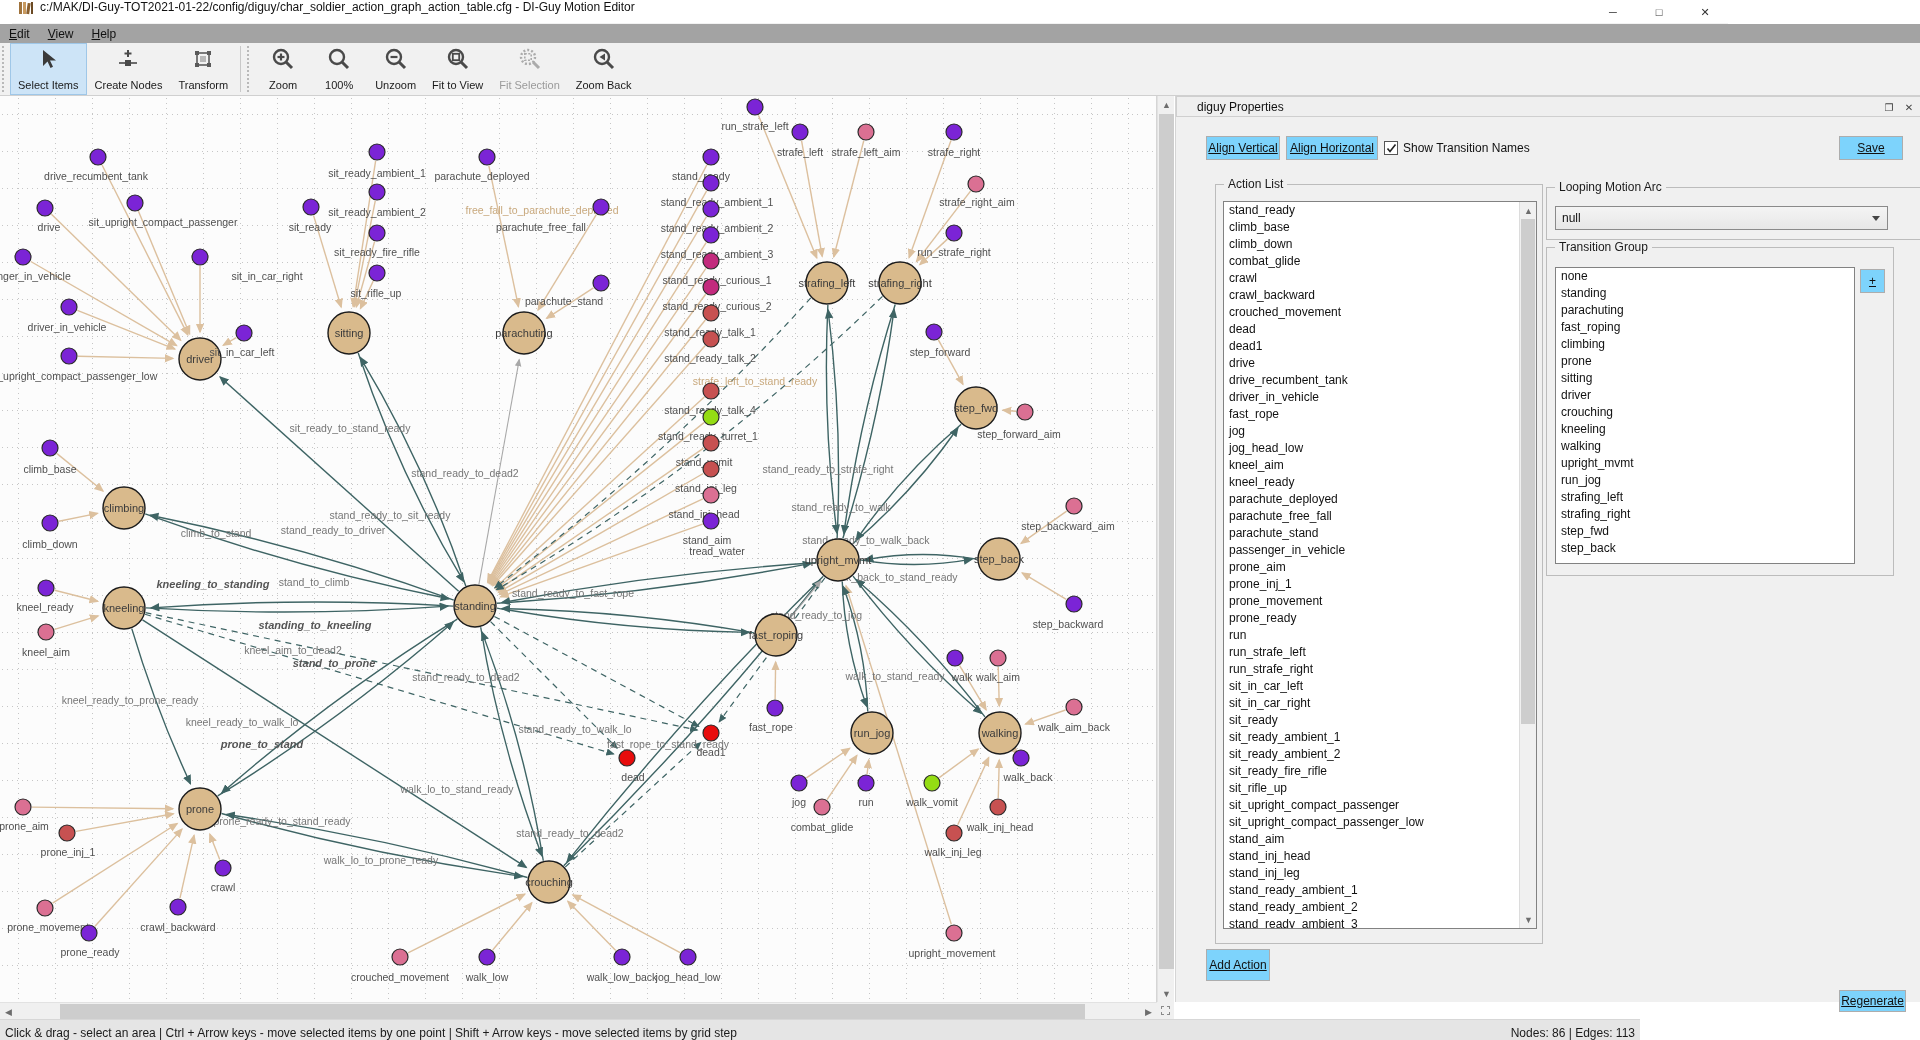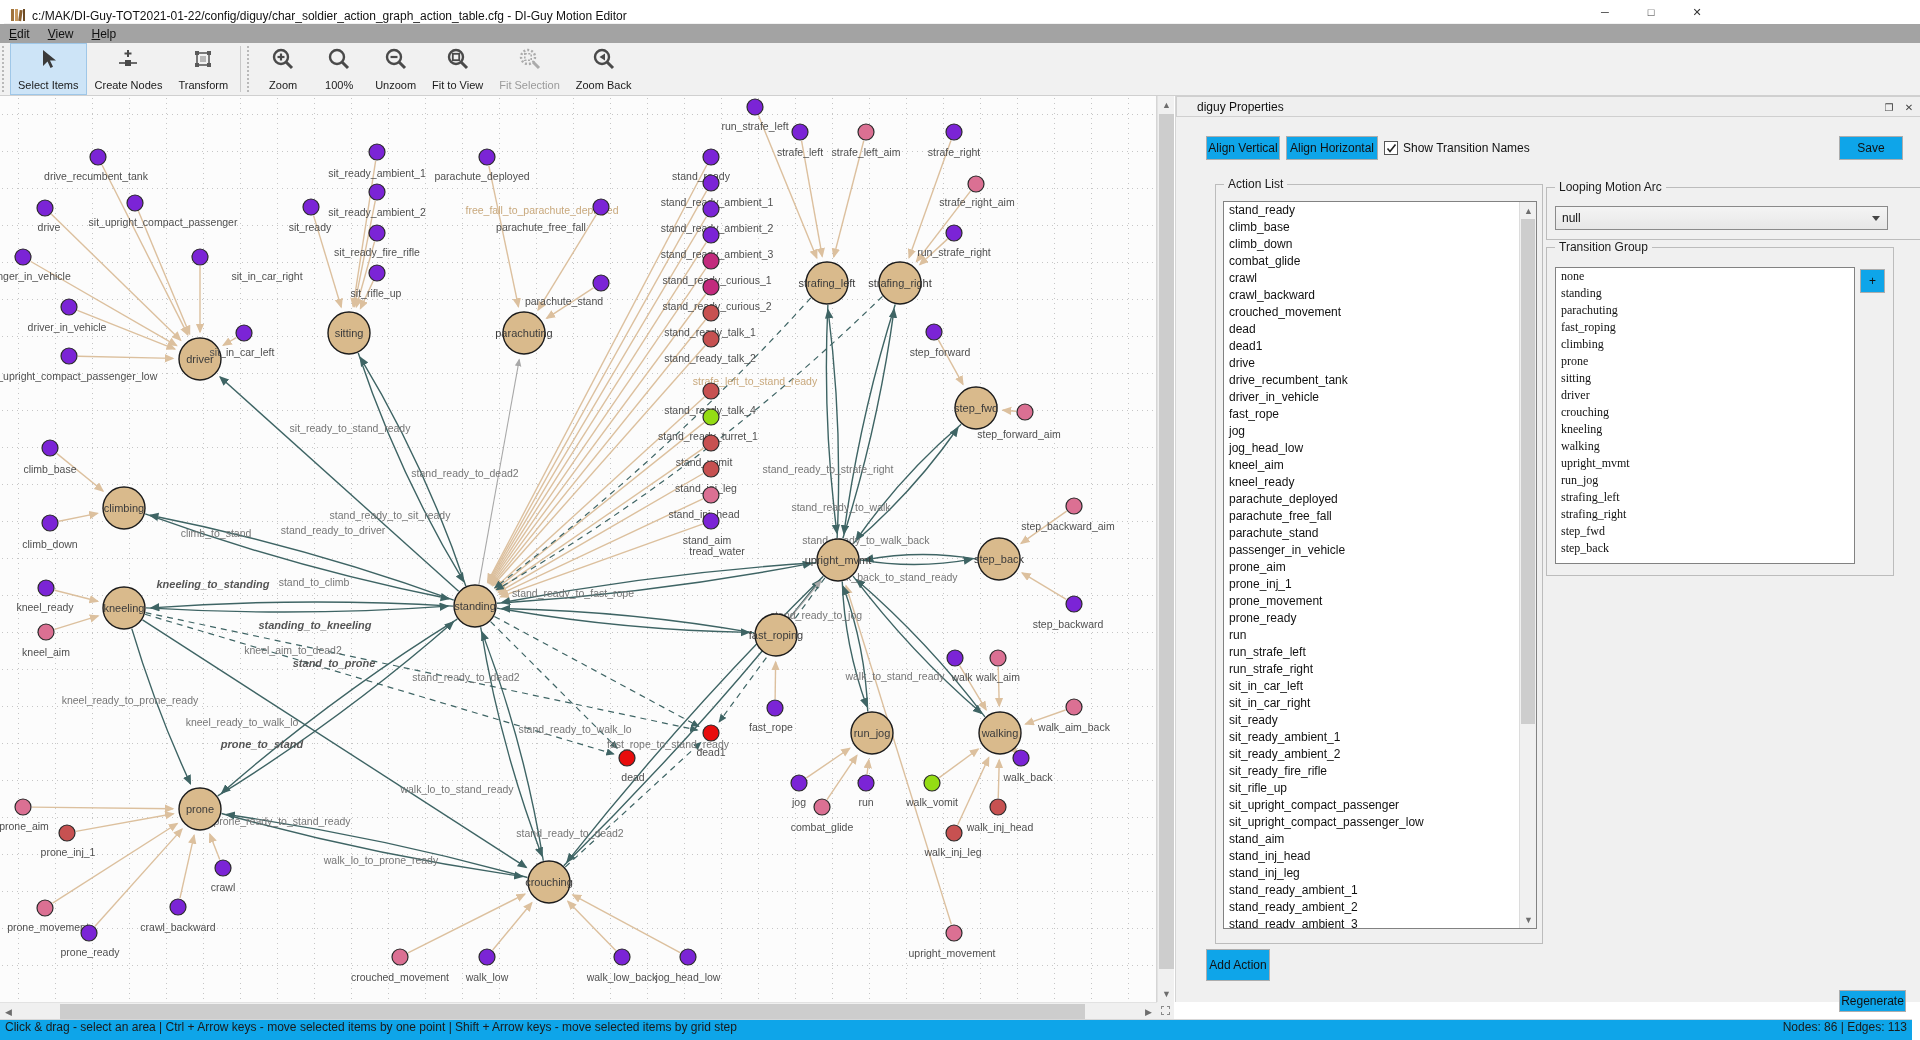--- a/index.html
+++ b/index.html
@@ -1,18 +1,18 @@
 <!DOCTYPE html>
 <html><head>
 <meta charset="utf-8">
 <style>
   * { margin:0; padding:0; box-sizing:border-box; }
   html,body { width:1920px; height:1040px; overflow:hidden; font-family:"Liberation Sans", sans-serif; background:#fff; }
   
-  #titlebar { position:absolute; left:4px; top:0; width:1716px; height:24px; background:#fff; display:flex; align-items:flex-end; border-bottom:1px solid #f2f2f2;}
+  #titlebar { position:absolute; left:12px; top:0; width:1716px; height:24px; background:#fff; display:flex; align-items:flex-start; border-bottom:1px solid #f2f2f2;}
   #title-icon { width:16px; height:16px; margin:0 6px 0 6px; }
   #title-text { font-size:12px; color:#111; }
   #win-controls { position:absolute; right:0; top:0; height:24px; display:flex; }
   .win-btn { width:46px; height:24px; display:flex; align-items:center; justify-content:center; font-size:11px; color:#333; }
   
   #menubar { position:absolute; left:0; top:24px; width:1920px; height:19px; background:#a3a3a3; display:flex; align-items:center; font-size:12px; color:#111; }
   .menu-item { padding:2px 9px; }
   
   #toolbar { position:absolute; left:0; top:43px; width:1920px; height:53px; background:#f1f1f1; border-bottom:1px solid #d0d0d0; display:flex; align-items:stretch; }
   .tb-handle { width:6px; margin:3px 2px; border-left:2px dotted #b9b9b9; }
@@ -45,42 +45,42 @@
   #hsb { left:0; top:1002px; width:1157px; height:17px; border-top:1px solid #e2e2e2; }
   .sb-arrow { position:absolute; width:17px; height:17px; color:#6d6d6d; font-size:9px; display:flex; align-items:center; justify-content:center; }
   .sb-thumb { position:absolute; background:#cdcdcd; }
   #corner-btn { position:absolute; left:1157px; top:1002px; width:17px; height:17px; background:#f0f0f0; display:flex; align-items:center; justify-content:center; }
   #corner-btn div { width:9px; height:9px; border:1px dashed #8a8a8a; }
   
   #panel { position:absolute; left:1175px; top:96px; width:745px; height:906px; background:#f0f0f0; border-left:1px solid #d5d5d5; }
   #panel-header { position:absolute; left:0; top:0; width:745px; height:21px; border:1px solid #cfcfcf; background:#efefef; display:flex; align-items:center; font-size:12px; color:#111; padding-left:20px; }
   #panel-header-icons { position:absolute; right:4px; top:3px; display:flex; gap:6px; }
   .ph-icon { width:14px; height:14px; font-size:10px; color:#444; display:flex; align-items:center; justify-content:center; }
-  .btn { background:#0ea5e9; border:1px solid #adadad; font-size:12px; color:#111; display:flex; align-items:center; justify-content:center; font-family:"Liberation Sans",sans-serif; }
+  .btn { background:#7dd3fc; border:1px solid #adadad; font-size:12px; color:#111; display:flex; align-items:center; justify-content:center; font-family:"Liberation Sans",sans-serif;text-decoration:underline; }
   #align-v { position:absolute; left:30px; top:40px; width:74px; height:24px; }
   #align-h { position:absolute; left:110px; top:40px; width:92px; height:24px; }
   #save-btn { position:absolute; left:663px; top:40px; width:64px; height:24px; }
   #show-names { position:absolute; left:208px; top:45px; display:flex; align-items:center; gap:5px; font-size:12px; color:#111; }
   #show-names .cb { width:14px; height:14px; background:#fff; border:1px solid #555; display:flex; align-items:center; justify-content:center; }
   .groupbox { position:absolute; border:1px solid #bcbcbc; }
   .groupbox > .gb-label { position:absolute; top:-8px; left:8px; background:#f0f0f0; padding:0 4px; font-size:12px; color:#1a1a1a; }
   #gb-actions { left:28px; top:88px; width:328px; height:760px;margin-left:11px; }
   #action-list { position:absolute; left:7px; top:16px; width:314px; height:728px; background:#fff; border:1px solid #828282; overflow:hidden; }
   .list-item { font-size:12px; color:#111; height:17px; line-height:17px; padding-left:5px; white-space:nowrap; }
   #action-scroll { position:absolute; right:0; top:0; width:17px; height:100%; background:#f0f0f0; border-left:1px solid #dcdcdc; }
   #add-action { position:absolute; left:30px; top:853px; width:64px; height:32px; }
   #gb-looping { left:370px; top:91px; width:400px; height:53px; }
   #looping-combo { position:absolute; left:8px; top:18px; width:333px; height:24px; background:linear-gradient(#f4f4f4,#e7e7e7); border:1px solid #8a8a8a; display:flex; align-items:center; font-size:12px; color:#111; padding-left:6px; }
   #looping-combo .arrow { position:absolute; right:7px; top:9px; width:0; height:0; border-left:4px solid transparent; border-right:4px solid transparent; border-top:5px solid #444; }
   #gb-transition { left:370px; top:151px; width:348px; height:329px; }
-  #transition-list { position:absolute; left:8px; top:19px; width:300px; height:297px; background:#fff; border:1px solid #828282; overflow:hidden;font-family:Liberation Serif, serif; }
+  #transition-list { position:absolute; left:8px; top:19px; width:300px; height:297px; background:#fff; border:1px solid #828282; overflow:hidden; }
   #add-group { position:absolute; right:8px; top:21px; width:25px; height:24px; }
   #regenerate { position:absolute; left:663px; top:894px; width:67px; height:22px; }
   
-  #statusbar { position:absolute; left:0; top:1019px; width:1912px; height:21px; background:#0ea5e9; border-top:1px solid #d7d7d7; display:flex; align-items:flex-start; font-size:12px; color:#1a1a1a; }
+  #statusbar { position:absolute; left:0; top:1019px; width:1640px; height:21px; background:#e5e5e5; border-top:1px solid #d7d7d7; display:flex; align-items:flex-end; font-size:12px; color:#1a1a1a; }
   #status-help { padding-left:5px; }
   #status-counts { position:absolute; right:5px; }
 </style>
 </head>
 <body>
 
 <div id="titlebar">
   <svg id="title-icon" viewBox="0 0 16 16">
       <rect x="1" y="2" width="3" height="12" fill="#a0733c"></rect>
       <rect x="5" y="2" width="3" height="12" fill="#c89a60"></rect>

